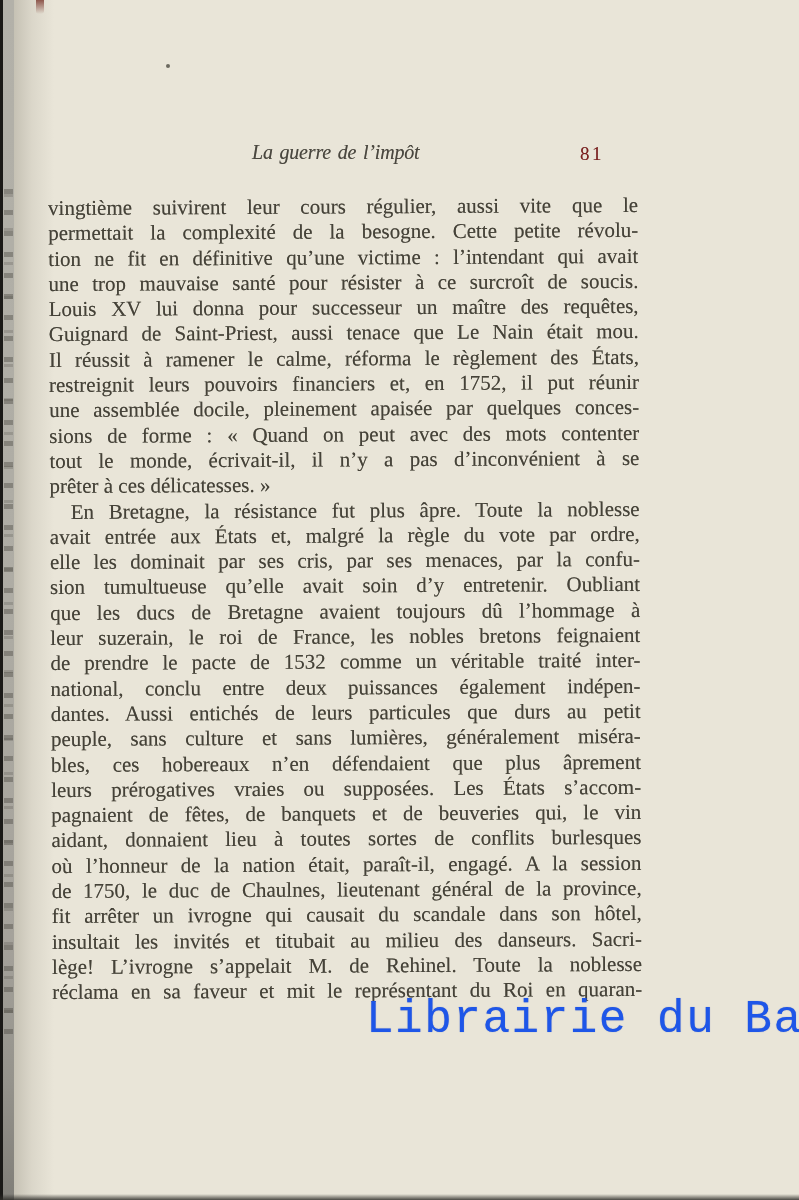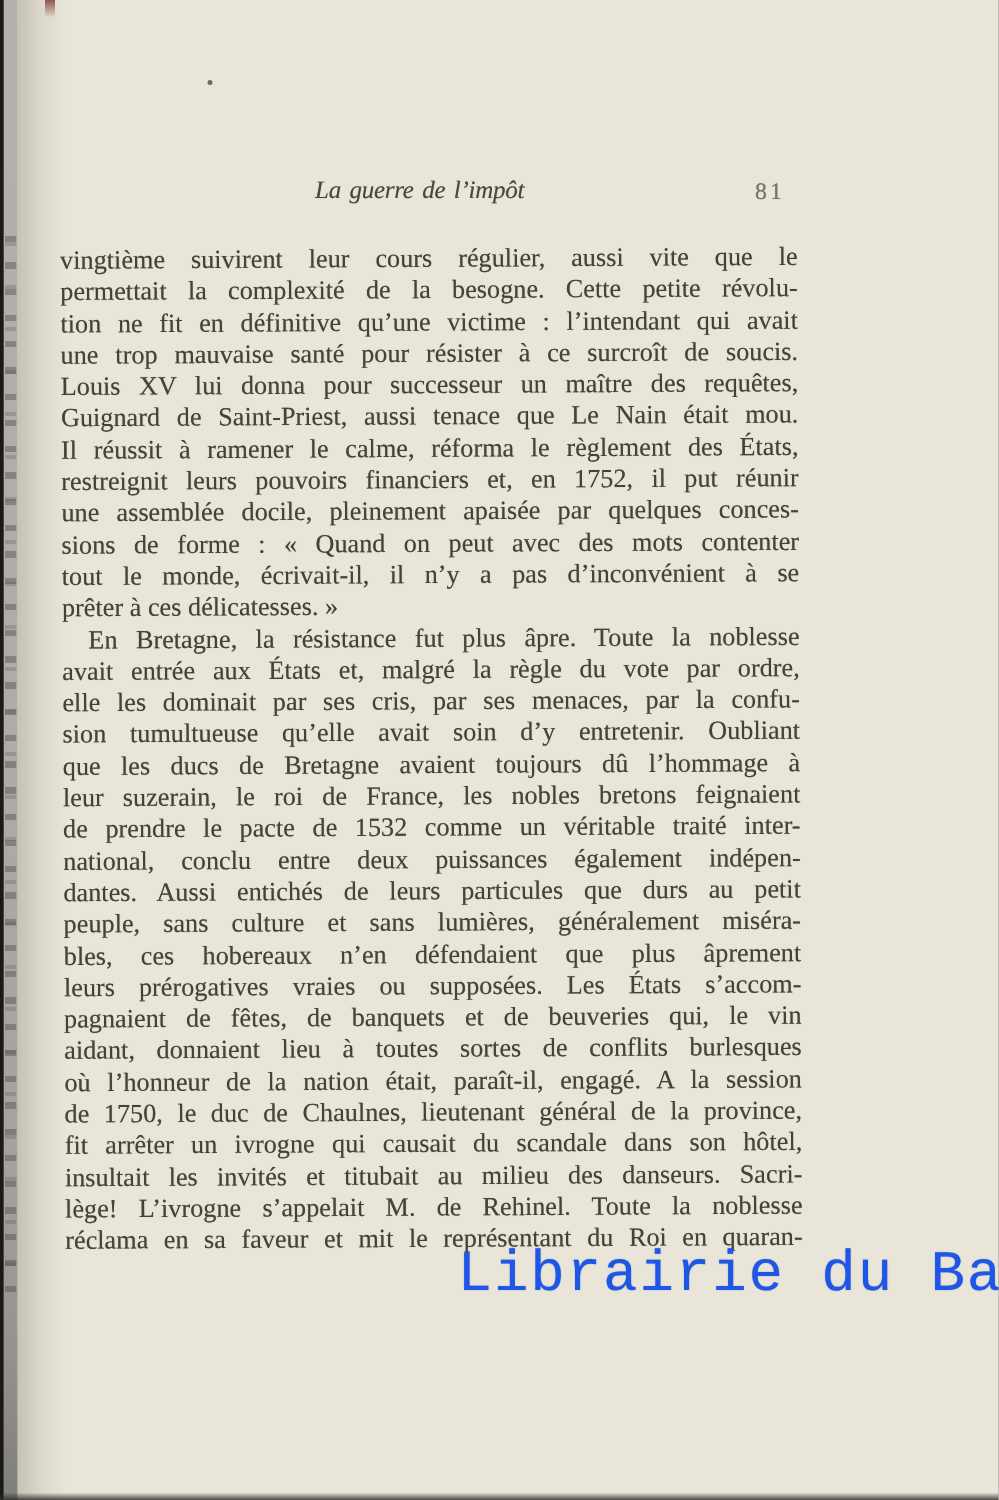--- a/index.html
+++ b/index.html
@@ -43,22 +43,22 @@
     position:absolute;left:0;right:0;bottom:0;height:6px;
     background:linear-gradient(to top, rgba(46,45,41,.85), rgba(46,45,41,0));
   }
   
   .header-title{
     position:absolute;left:252px;top:142px;
     font-style:italic;font-size:20px;line-height:20px;letter-spacing:-.2px;word-spacing:2px;
     color:#4a473f;text-shadow:0 0 .6px rgba(74,71,63,.5);white-space:nowrap;
   }
   .folio{
-    position:absolute;left:580px;top:144px;width:48px;text-align:right;
-    font-size:19px;line-height:19px;letter-spacing:2.5px;color:#737373;
+    position:absolute;left:580px;top:144px;width:48px;
+    font-size:19px;line-height:19px;letter-spacing:2.5px;color:#7f1d1d;
     text-shadow:0 0 .6px rgba(71,68,60,.5);
   }
   
   .text-block{
     position:absolute;left:48px;top:196px;width:590px;
     font-size:21px;line-height:25.3px;color:#454238;
     text-shadow:0 0 .6px rgba(69,66,56,.55);
     transform:rotate(-.3deg);transform-origin:0 0;
   }
   .line{height:25.3px;overflow:hidden;text-align:justify;text-align-last:justify;}

